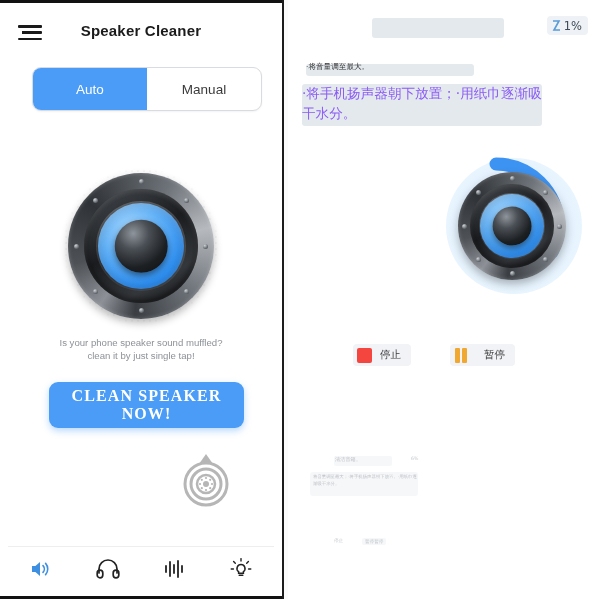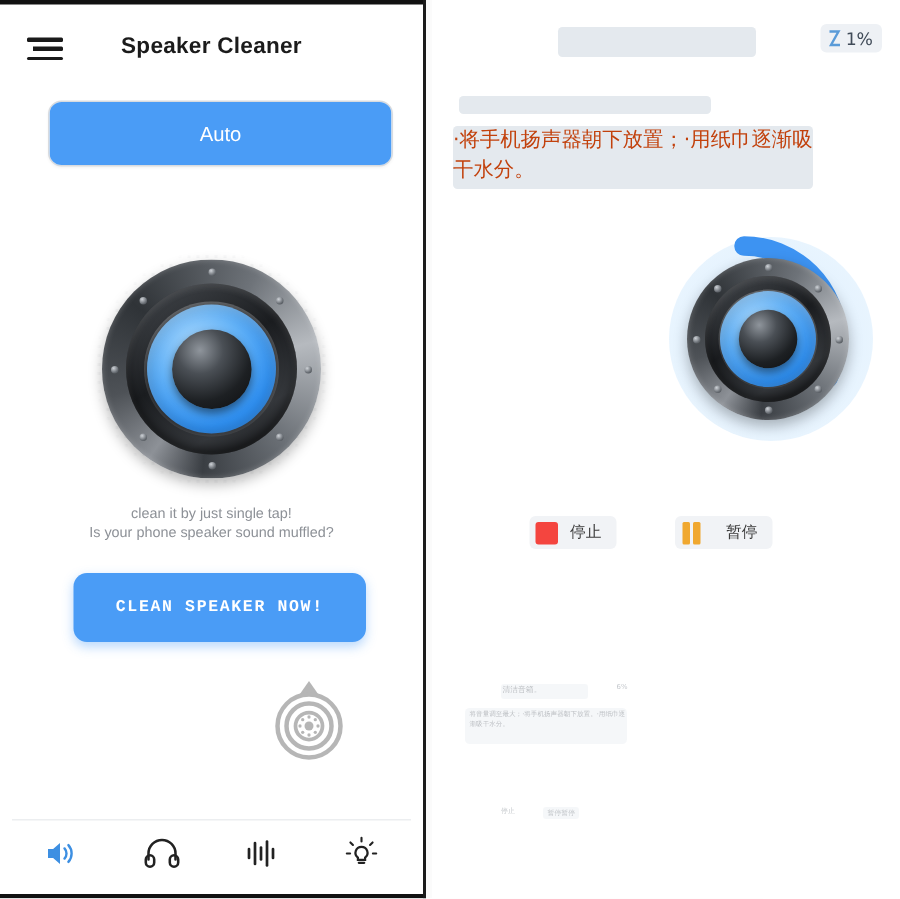--- a/index.html
+++ b/index.html
@@ -109,22 +109,22 @@
     margin:-2.5px 0 0 -2.5px;
   }
 
   .muffled{
     position:absolute;left:0;top:332px;width:100%;text-align:center;
     font-size:9.6px;color:#8d9197;line-height:13px;
   }
   .clean-btn{
     position:absolute;left:45px;top:378px;width:195px;height:46px;
     background:#4a9cf6;border-radius:9px;border:0;cursor:pointer;
-    color:#fff;font-size:11px;font-weight:bold;letter-spacing:1.1px;
-    font-family:Liberation Mono, monospace;
+    color:#fff;font-size:16px;font-weight:bold;letter-spacing:1.1px;
+    font-family:Liberation Serif, serif;
     box-shadow:0 3px 7px rgba(74,156,246,.38);
   }
 
   
   .wm{position:absolute;width:52px;height:56px;opacity:.62;}
   .wm.left{left:176px;top:448px;}
 
   .tabbar{
     position:absolute;left:4px;right:4px;bottom:4px;height:44px;background:#fff;
     border-top:1px solid #eceef0;display:flex;align-items:center;
@@ -152,21 +152,21 @@
   .pct-text{font-size:11.5px;color:#404b58;font-family:"DejaVu Sans",sans-serif;}
 
   .hint-small-ghost{left:18px;top:64px;width:168px;height:12px;}
   .hint-small{
     position:absolute;left:18px;top:62px;width:240px;
     font-size:7.6px;color:#2c2c2c;font-family:"DejaVu Sans",sans-serif;
   }
   .hint-big-ghost{left:14px;top:84px;width:240px;height:42px;}
   .hint-big{
     position:absolute;left:14px;top:83px;width:248px;line-height:20px;
-    font-size:13.6px;color:#c2410c;font-family:"DejaVu Sans",sans-serif;
+    font-size:13.6px;color:#8b5cf6;font-family:"DejaVu Sans",sans-serif;
   }
 
   .spk-wrap.right-spk{left:152px;transform:none;top:152px;width:148px;height:148px;}
   .glow{
     position:absolute;left:6px;top:6px;width:136px;height:136px;border-radius:50%;
     background:radial-gradient(circle at 50% 50%, #e2f1fd 0%, #e6f3fe 60%, #eef8ff 100%);
   }
   .arc{position:absolute;left:-6px;top:-10px;width:166px;height:166px;}
   .spk.mid{width:108px;height:108px;left:calc(50% - 2px);}
 
@@ -208,20 +208,21 @@
           <i></i>
             <i></i>
             <i></i>
             <span class="dot"></span>
         </div>
         <div class="app-title">Speaker Cleaner</div>
       </div>
 
       <div class="segment">
         <div class="seg active">Auto</div>
+        <div class="seg">Manual</div>
       </div>
 
 
       <div class="spk-wrap left">
         <div class="halftone"></div>
         <div class="spk big">
           <div class="spk-ring"></div>
           <div class="spk-ring2"></div>
           <div class="spk-cone"></div>
           <div class="spk-dome"></div>
@@ -232,22 +233,22 @@
               <i style="left:81%;top:81%"></i>
             <i style="left:50%;top:94%"></i>
               <i style="left:19%;top:81%"></i>
             <i style="left:6%;top:50%"></i>
               <i style="left:19%;top:19%"></i>
           </div>
         </div>
       </div>
 
       <div class="muffled">
+        <div>Is your phone speaker sound muffled?</div>
         <div>clean it by just single tap!</div>
-        <div>Is your phone speaker sound muffled?</div>
       </div>
 
       <button class="clean-btn">CLEAN SPEAKER NOW!</button>
 
       <svg class="wm left" viewBox="0 0 52 56">
         <polygon points="26,2 33,12 19,12" fill="#8a8a8a"></polygon>
         <circle cx="26" cy="32" r="21" fill="none" stroke="#8a8a8a" stroke-width="3"></circle>
         <circle cx="26" cy="32" r="15" fill="none" stroke="#8a8a8a" stroke-width="3"></circle>
         <circle cx="26" cy="32" r="9" fill="none" stroke="#8a8a8a" stroke-width="2.5"></circle>
         <circle cx="26" cy="32" r="3" fill="#8a8a8a"></circle>
@@ -311,20 +312,21 @@
     <div class="ghost r-title-ghost">Speaker...</div>
 
     <div class="pct-box">
       <svg width="11" height="13" viewBox="0 0 11 13">
         <path d="M2 2 L8 2 L3 11 L9 11" fill="none" stroke="#5a9bd8" stroke-width="1.6"></path>
       </svg>
       <span class="pct-text">1%</span>
     </div>
 
     <div class="ghost hint-small-ghost"></div>
+    <div class="hint-small">·将音量调至最大。</div>
 
     <div class="ghost hint-big-ghost"></div>
     <div class="hint-big">·将手机扬声器朝下放置；·用纸巾逐渐吸干水分。</div>
 
     <div class="spk-wrap right-spk">
       <div class="glow"></div>
       <svg class="arc" viewBox="0 0 166 166">
         <path d="M62 22 A62 62 0 0 1 124 84 A62 62 0 0 1 118 110" fill="none" stroke="#3d93f2" stroke-width="13" stroke-linecap="round"></path>
       </svg>
       <div class="spk mid">

